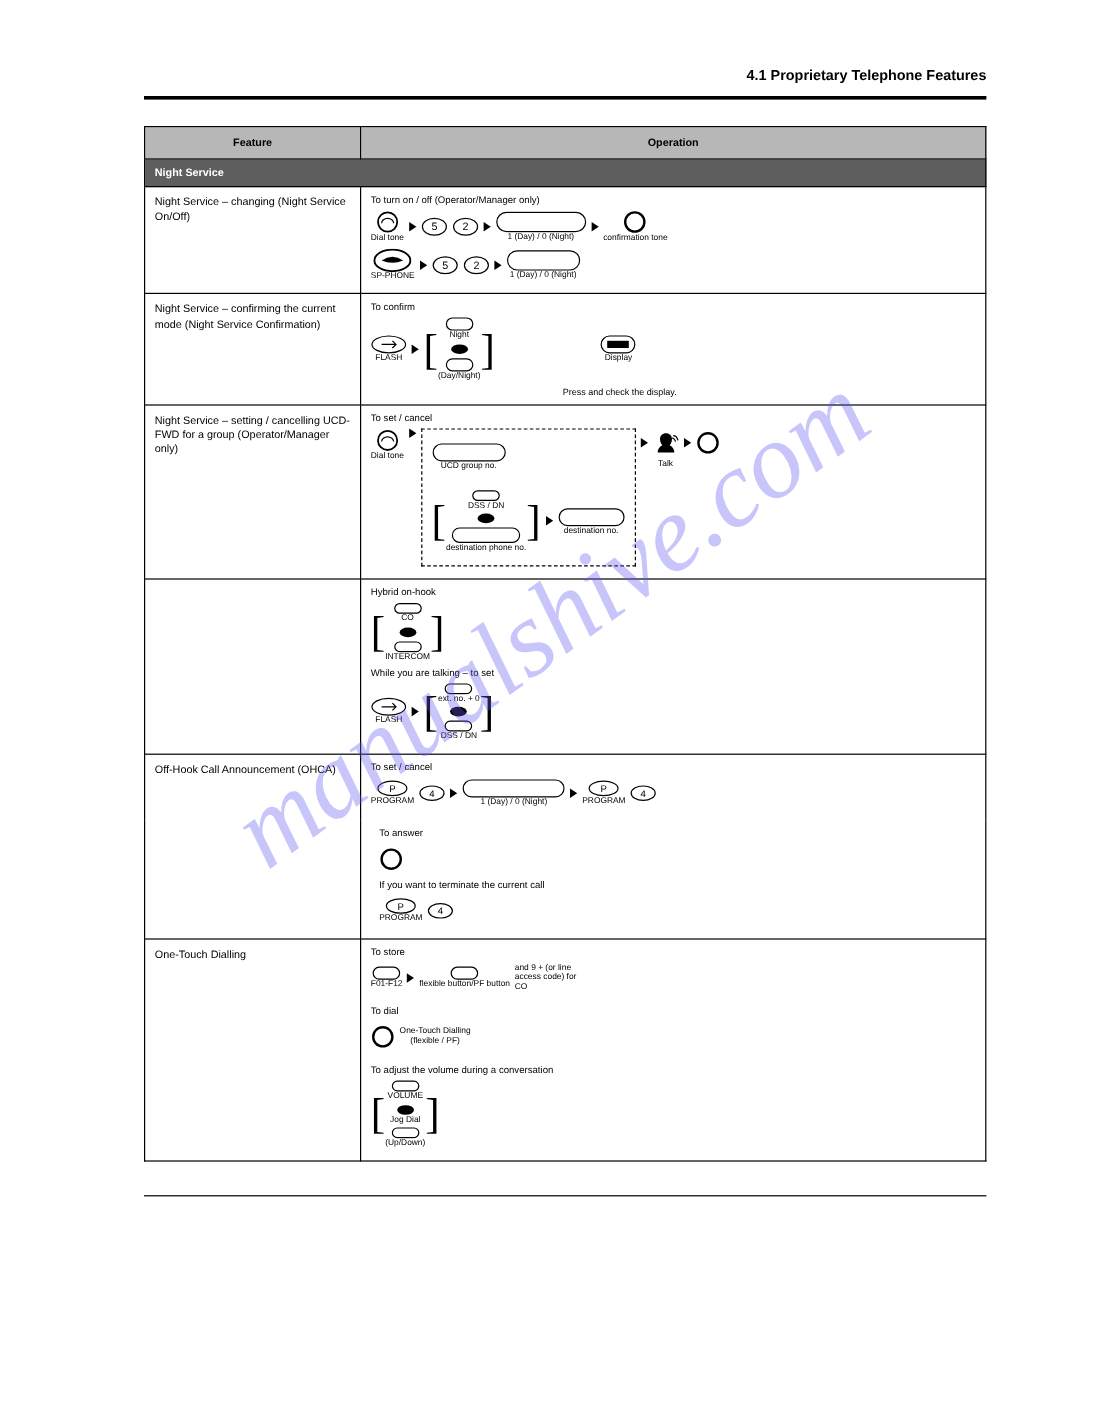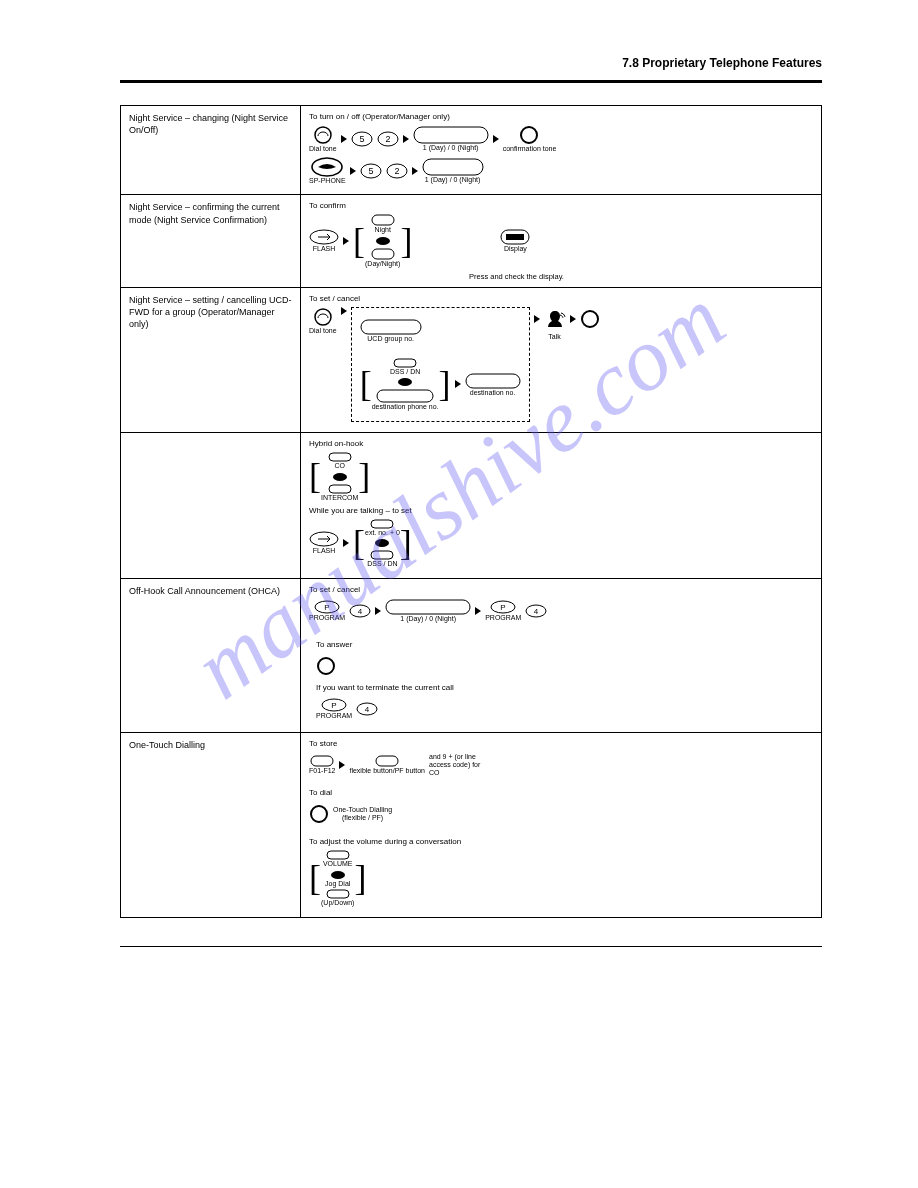--- a/index.html
+++ b/index.html
@@ -28,25 +28,32 @@
   .footer { display: flex; justify-content: space-between; font-size: 8.5px; margin-top: 5px; }
   .wm { position: absolute; left: 50%; top: 50%; transform: translate(-50%,-55%) rotate(-36deg); font-size: 90px; color: rgba(98,90,240,0.35); font-style: italic; font-weight: 500; pointer-events: none; white-space: nowrap; font-family: Georgia, serif; }
   .rowlabel { font-size: 8px; margin-bottom: 3px; }
   .plusnote { font-size: 7px; display: inline-block; max-width: 60px; line-height: 1.1; }
   .nowrap { white-space: nowrap; }
 </style>
 </head>
 <body>
 
 <div class="page">
-  <div class="top-title">7.8 Proprietary Telephone Features</div>
+  <div class="top-title">4.1 Proprietary Telephone Features</div>
   <div class="rule3"></div>
 
   <table class="main">
     <tbody>
+        <tr class="head">
+      <th>Feature</th>
+      <th>Operation</th>
+    </tr>
+    <tr class="sub">
+      <td colspan="2">Night Service</td>
+    </tr>
 
     <tr>
       <td class="feat">Night Service  – changing (Night Service On/Off)</td>
       <td class="ops">
         <div class="rowlabel">To turn on / off (Operator/Manager only)</div>
 
         <div class="seq">
           <span class="slot">
             <svg class="ic" width="20" height="20">
                   <circle cx="10" cy="10" r="8" fill="none" stroke="#000" stroke-width="1.5"></circle>

